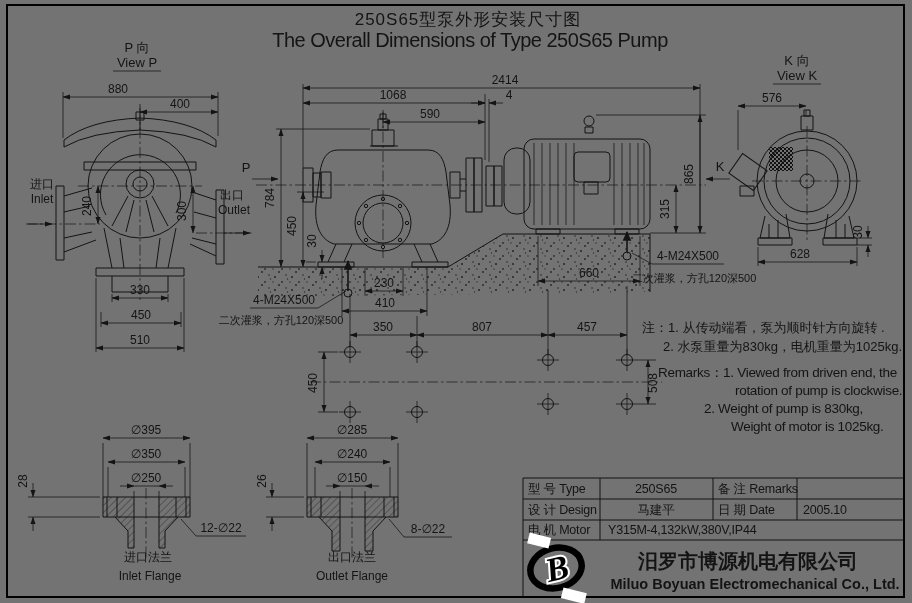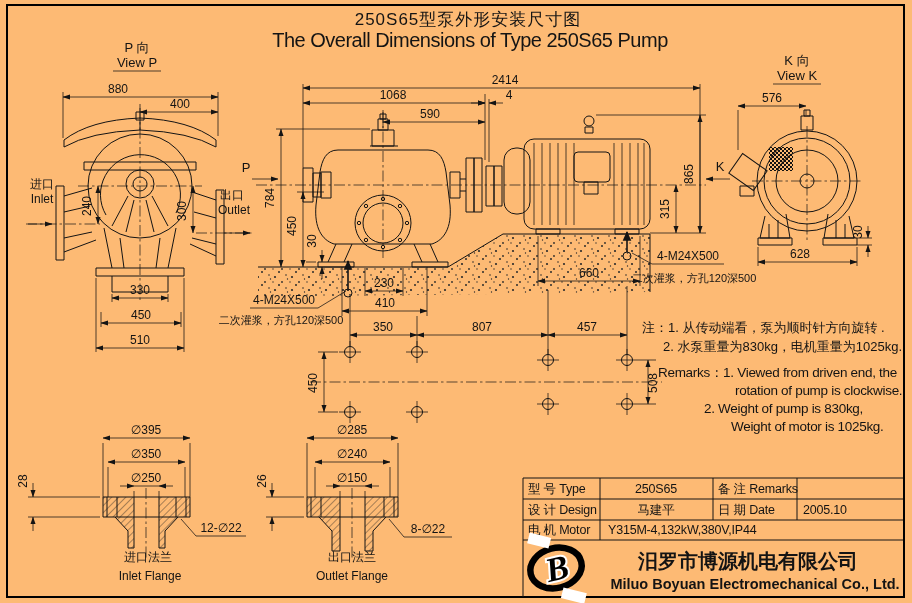--- a/index.html
+++ b/index.html
@@ -1,16 +1,16 @@
 <!DOCTYPE html>
 <html><head>
 <meta charset="utf-8">
 <style>
   html,body{margin:0;padding:0;background:#e8e8e8;}
-  .sheet{position:relative;width:912px;height:603px;background:#fdba74;overflow:hidden;
+  .sheet{position:relative;width:912px;height:603px;background:#737373;overflow:hidden;
          font-family:"Liberation Sans","DejaVu Sans",sans-serif;}
   svg{position:absolute;left:0;top:0;}
   svg text{fill:#141414;font-family:"Liberation Sans","DejaVu Sans",sans-serif;}
   .t{font-size:12px;text-anchor:middle;}
   .tl{font-size:12px;text-anchor:start;}
   .hd{font-size:13px;text-anchor:middle;}
   .ttl-zh{font-size:17px;text-anchor:middle;letter-spacing:1px;}
   .ttl-en{font-size:20px;text-anchor:middle;letter-spacing:-0.5px;}
   .nzh{font-size:13px;text-anchor:start;}
   .nen{font-size:13.5px;text-anchor:start;letter-spacing:-0.3px;}

